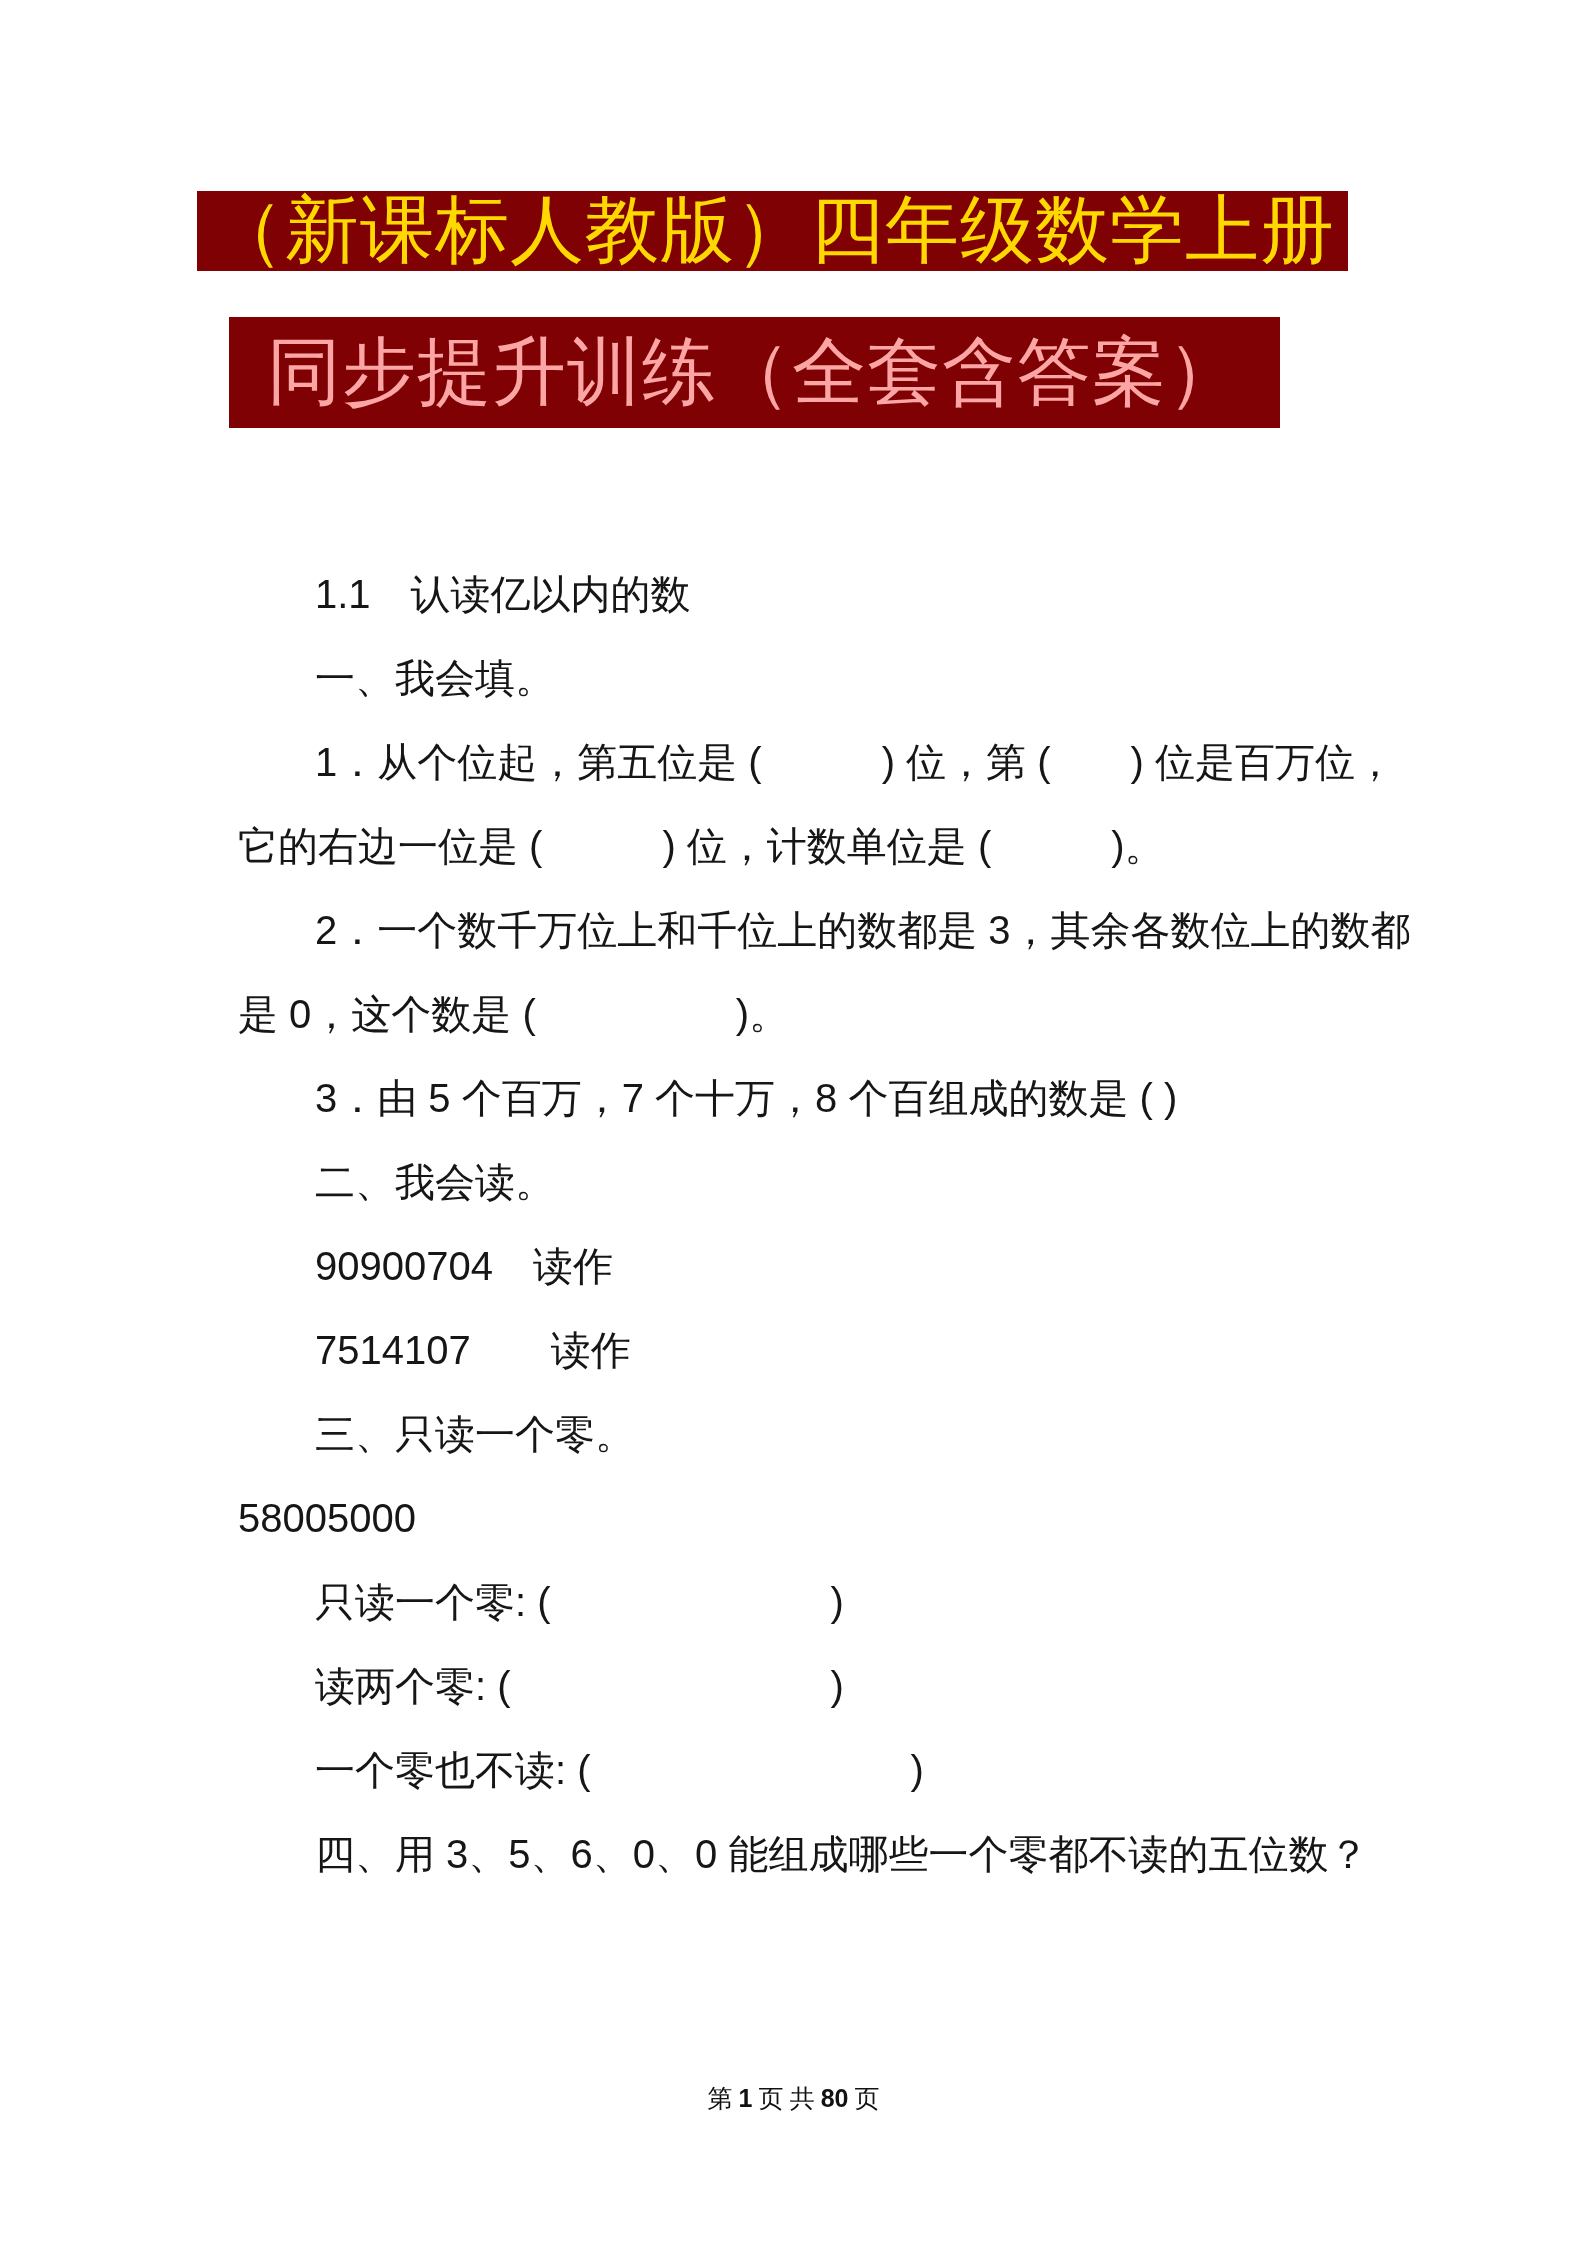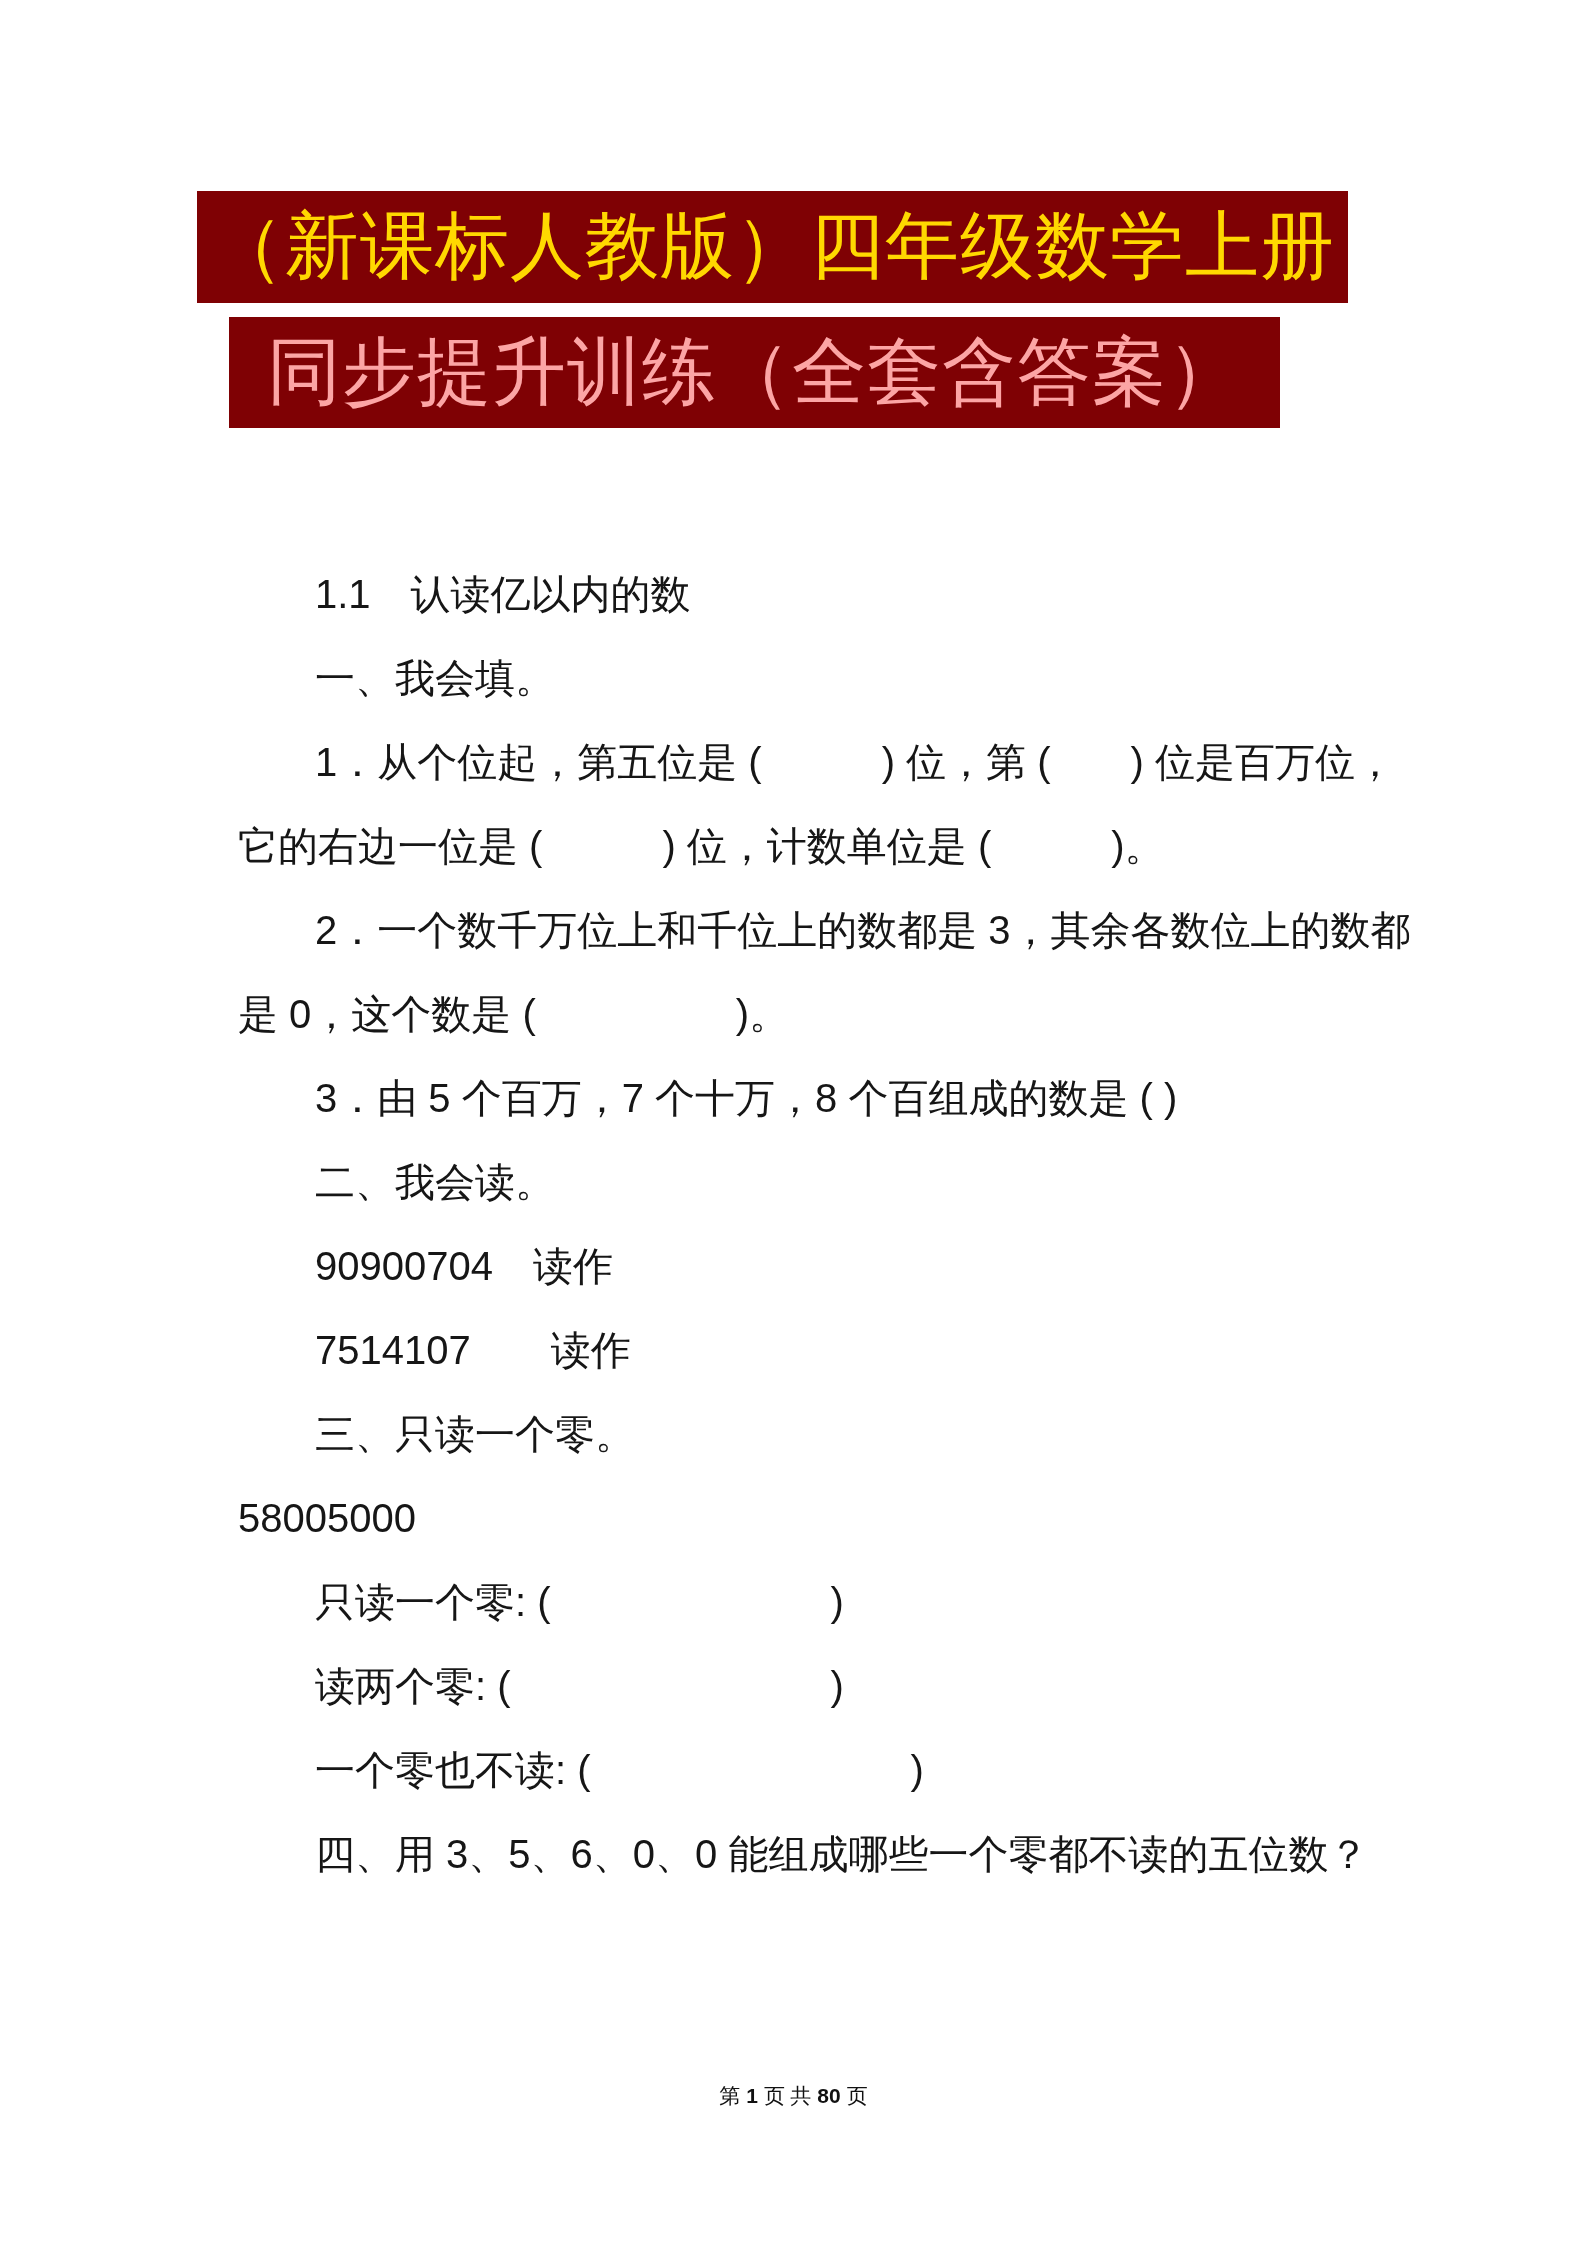--- a/index.html
+++ b/index.html
@@ -25,21 +25,21 @@
     justify-content: center;
     font-size: 74px;
     font-weight: 400;
     letter-spacing: 1px;
     white-space: nowrap;
   }
   .banner-1 {
     left: 197px;
     top: 191px;
     width: 1151px;
-    height: 112px;
+    height: 80px;
   }
   .banner-2 {
     left: 229px;
     top: 317px;
     width: 1051px;
     height: 111px;
   }
   
   .body-text {
     position: absolute;
@@ -59,21 +59,21 @@
     padding-left: 315px;
   }
   
   .footer {
     position: absolute;
     left: 0;
     top: 2082px;
     width: 1587px;
     text-align: center;
     font-family: "Liberation Serif", "DejaVu Serif", serif;
-    font-size: 21px;
+    font-size: 25px;
     color: #111111;
   }
   .footer span {
     margin: 0 3px;
   }
   .footer .num {
     font-weight: bold;
     font-family: "Liberation Sans", "DejaVu Sans", sans-serif;
   }
 </style>

